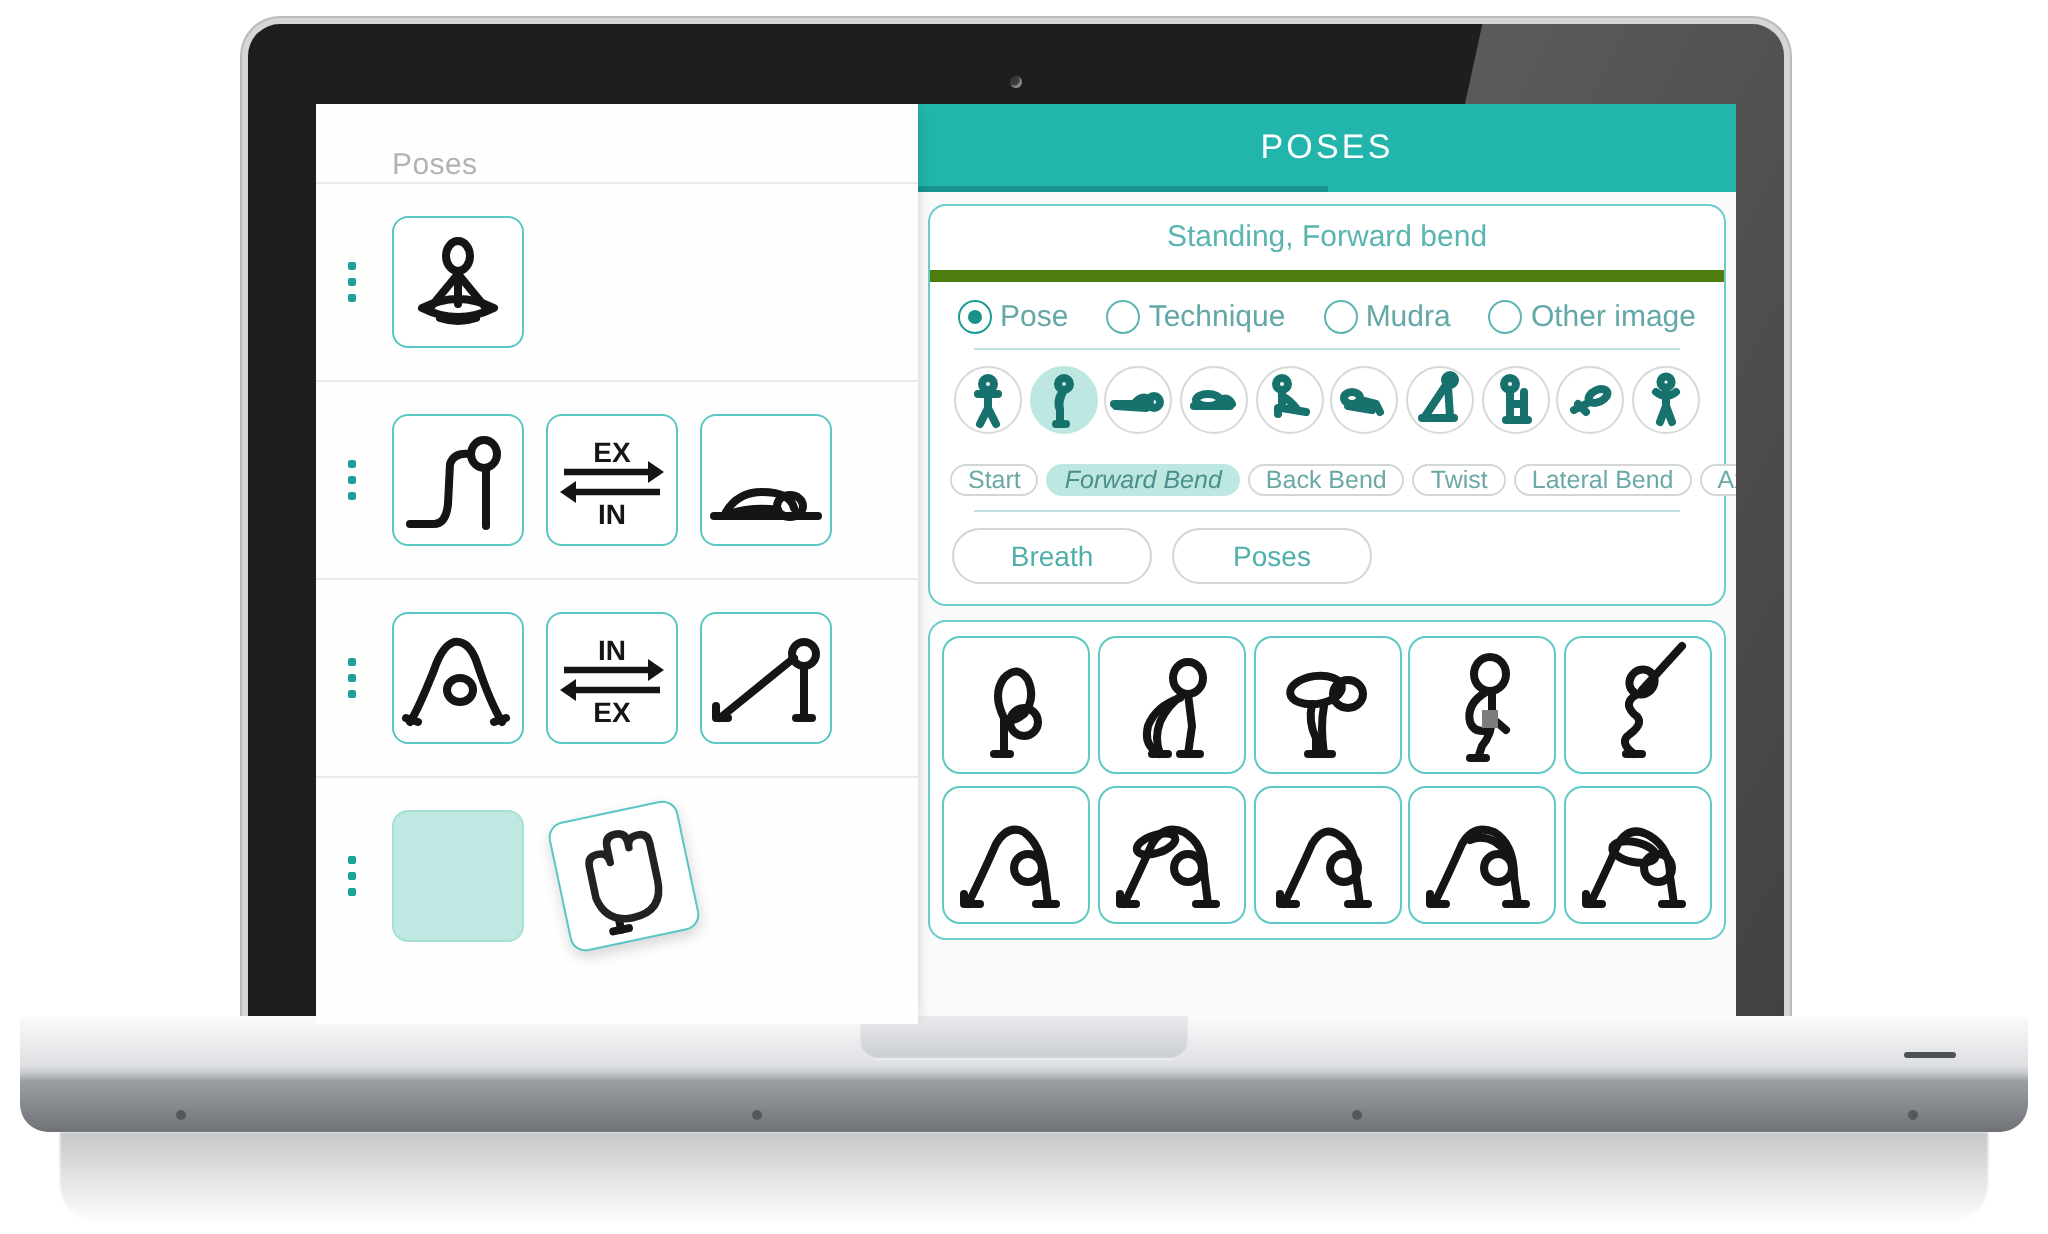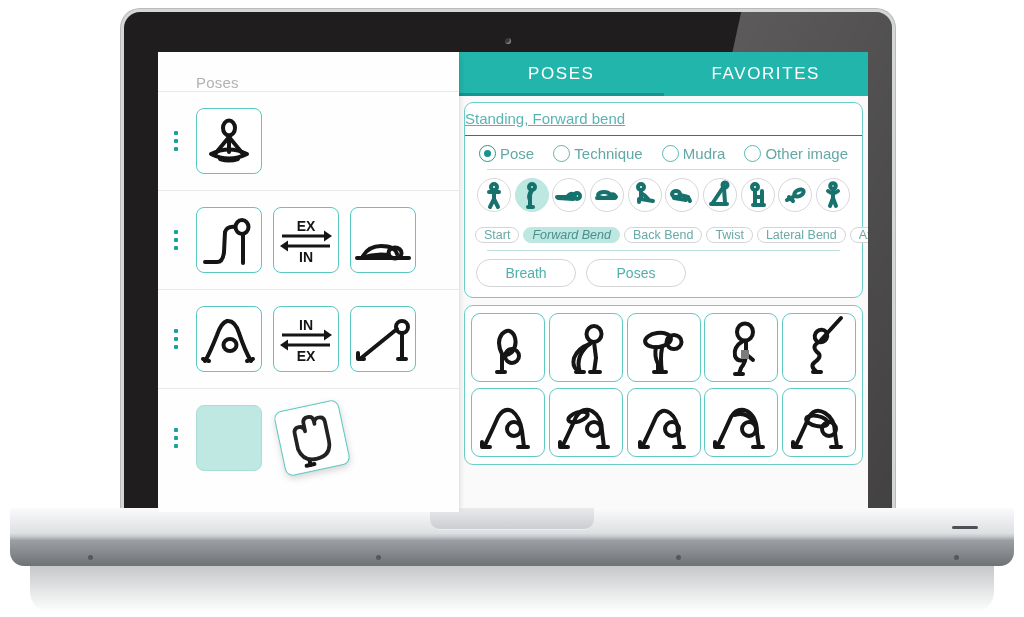--- a/index.html
+++ b/index.html
@@ -103,23 +103,22 @@
   }
   .tab.active::after{
     content:"";position:absolute;left:0;bottom:0;width:50%;height:3px;background:#17948d;
   }
   .panel-scroll{flex:1 1 auto;padding:6px 5px 0 5px;overflow:hidden;}
 
   .card{
     border:1.5px solid #6ccec8;border-radius:9px;background:#fff;margin-bottom:7px;
   }
   .card-title{
-    text-align:left;font-size:15px;color:#5ab4b0;padding:7px 0 8px;
-    border-bottom:1px solid #4d7c0f;
-    text-decoration:underline;
+    text-align:center;font-size:15px;color:#5ab4b0;padding:7px 0 8px;
+    border-bottom:6px solid #4d7c0f;
   }
   .radio-row{
     display:flex;align-items:center;justify-content:space-between;
     padding:9px 14px 7px 14px;
   }
   .radio{display:flex;align-items:flex-start;gap:4px;font-size:15px;color:#63a8a6;}
   .radio .dot{
     width:15px;height:15px;border-radius:50%;border:1.7px solid #5fb5b1;
     display:inline-block;position:relative;flex:0 0 15px;
   }
@@ -300,21 +299,20 @@
                 <path d="M6 13 L6 9 Q6 7 8 7 Q10 7 10 9 L10 6 Q10 4 12 4 Q14 4 14 6 L14 7 Q14 5 16 5 Q18 5 18 7 L18 14 Q18 20 12 20 Q7 20 6 15 Z" fill="#fff" stroke="#222" stroke-width="1.4" stroke-linejoin="round"></path>
               </svg>
             </div>
           </div>
         </div>
 
         <div class="right-pane">
 
           <div class="tabs">
             <div class="tab active">POSES</div>
-            <div class="tab">FAVORITES</div>
           </div>
 
           <div class="panel-scroll">
 
             <div class="card">
               <div class="card-title">Standing, Forward bend</div>
 
               <div class="radio-row">
                 <label class="radio on">
                   <span class="dot"></span>

